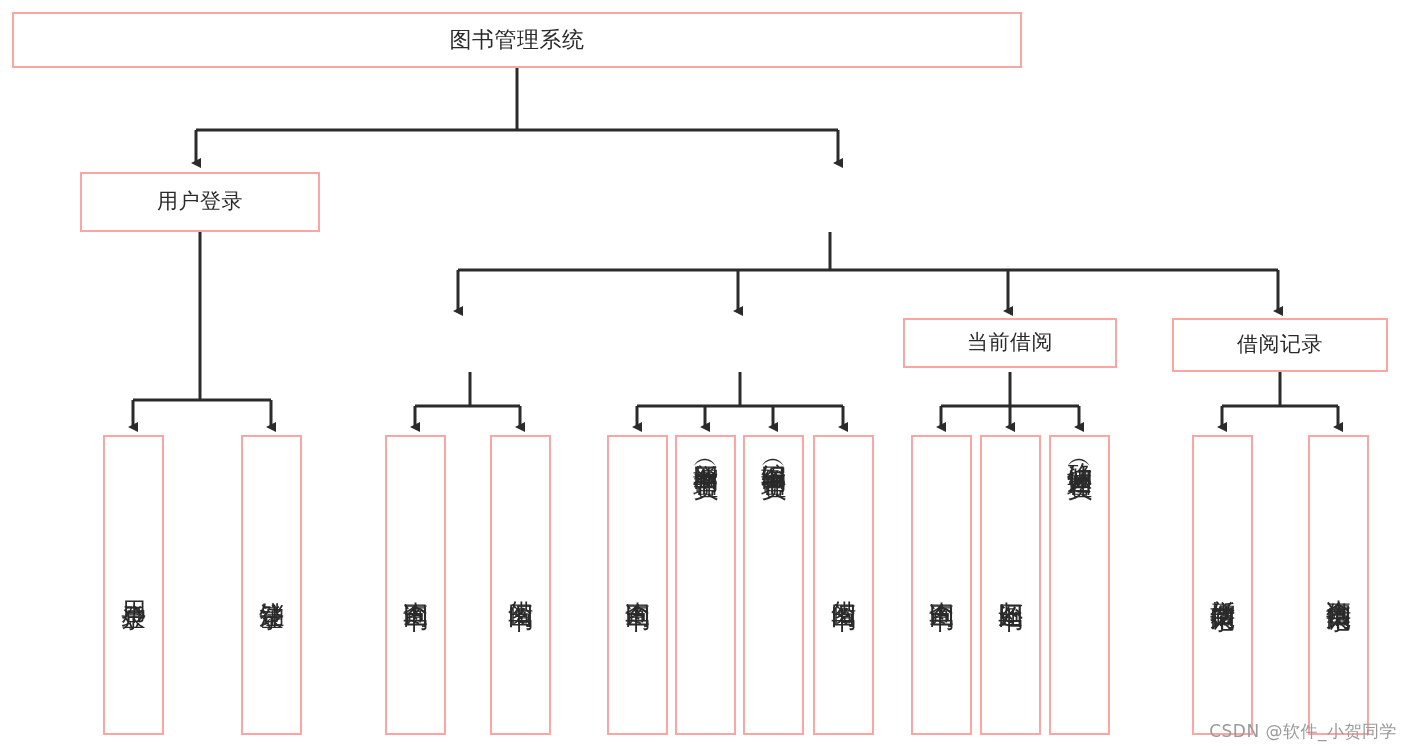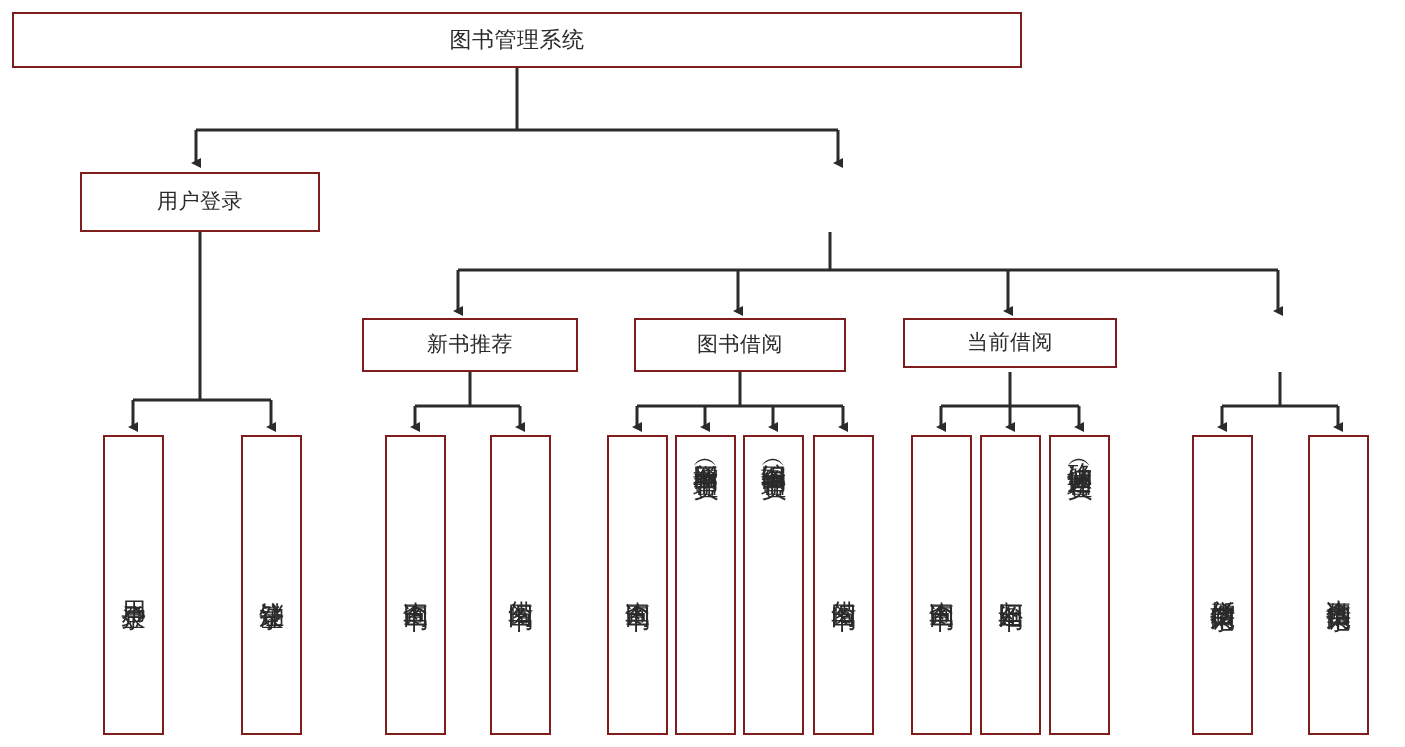--- a/index.html
+++ b/index.html
@@ -24,21 +24,21 @@
     position: absolute;
     left: 0;
     top: 0;
     width: 1405px;
     height: 747px;
   }
   .node {
     position: absolute;
     box-sizing: border-box;
     background: #ffffff;
-    border: 2px solid #7f1d1d;
+    border: 2px solid #fca5a5;
     display: flex;
     align-items: center;
     justify-content: center;
     color: #1f1f1f;
     z-index: 2;
   }
   .node-label {
     display: block;
     text-align: center;
     color: #2a2a2a;
@@ -139,32 +139,29 @@
 
   <div class="node h-node" id="n-root" style="left:12px; top:12px; width:1010px; height:56px;">
     <span class="node-label">图书管理系统</span>
   </div>
 
   <div class="node h-node" style="left:80px; top:172px; width:240px; height:60px;">
     <span class="node-label">用户登录</span>
   </div>
 
 
-  <div class="node h-node" style="left:362px; top:318px; width:216px; height:54px;">
-    <span class="node-label">新书推荐</span>
-  </div>
-
-  <div class="node h-node" style="left:634px; top:318px; width:212px; height:54px;">
-    <span class="node-label">图书借阅</span>
-  </div>
+
 
   <div class="node h-node" style="left:903px; top:318px; width:214px; height:50px;">
     <span class="node-label">当前借阅</span>
   </div>
 
+  <div class="node h-node" style="left:1172px; top:318px; width:216px; height:54px;">
+    <span class="node-label">借阅记录</span>
+  </div>
 
   <div class="node v-node centered" style="left:103px; top:435px; width:61px; height:300px;">
     <span class="node-label">用户登录</span>
   </div>
 
   <div class="node v-node centered" style="left:241px; top:435px; width:61px; height:300px;">
     <span class="node-label">注销登录</span>
   </div>
 
   <div class="node v-node centered" style="left:385px; top:435px; width:61px; height:300px;">
@@ -204,14 +201,15 @@
   </div>
 
   <div class="node v-node centered" style="left:1192px; top:435px; width:61px; height:300px;">
     <span class="node-label">新增借阅记录</span>
   </div>
 
   <div class="node v-node centered" style="left:1308px; top:435px; width:61px; height:300px;">
     <span class="node-label">查询借阅记录</span>
   </div>
 
+  <div id="watermark">CSDN @软件_小贺同学</div>
 
 </div>
 
 </body></html>

